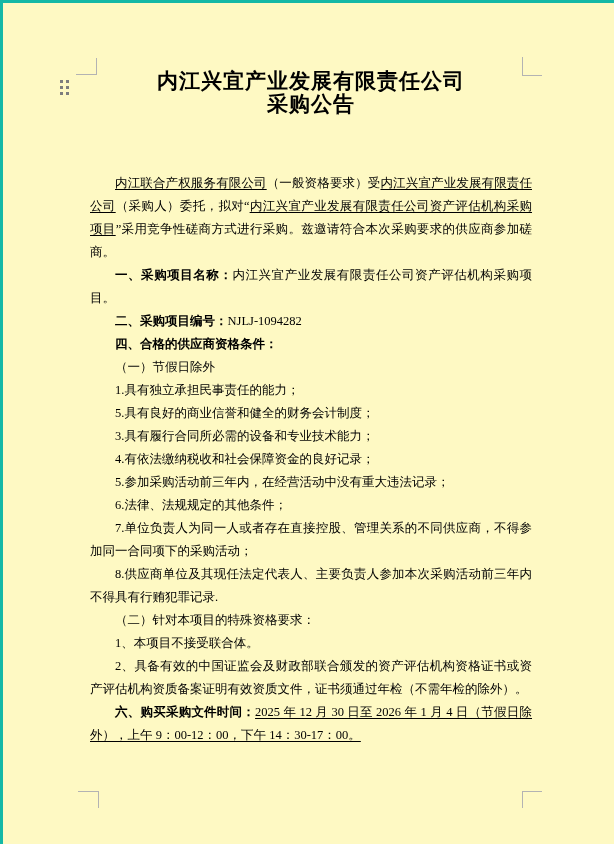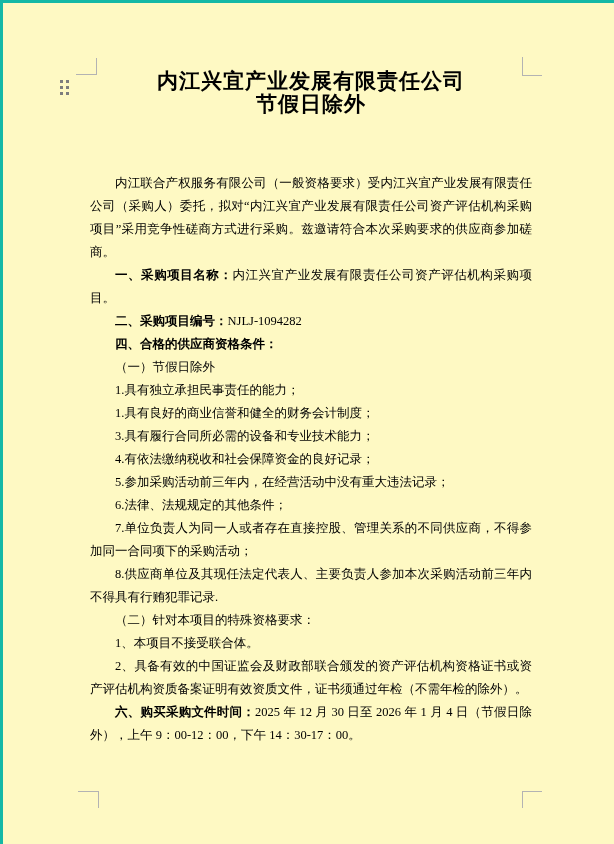--- a/index.html
+++ b/index.html
@@ -35,21 +35,21 @@
     font-size:21px; line-height:23px;
     letter-spacing:1px;
   }
   .doc-body {
     position:absolute; top:169px; left:87px; width:442px;
     font-size:12.5px; line-height:23px;
     text-align:justify;
   }
   .para { margin:0; text-indent:2em; }
   .run-b { font-weight:bold; }
-  .run-u { text-underline-offset:2px; }
+  .run-u { text-decoration:underline; text-underline-offset:2px; }
 </style>
 </head>
 <body>
 
 <div class="page">
 
   <div class="crop crop-tl"></div>
   <div class="crop crop-tr"></div>
   <div class="crop crop-bl"></div>
   <div class="crop crop-br"></div>
@@ -58,31 +58,31 @@
       <i></i>
       <i></i>
       <i></i>
       <i></i>
       <i></i>
       <i></i>
     </div>
 
   <div class="doc-title">
     <div>内江兴宜产业发展有限责任公司</div>
-    <div>节假日除外</div>
+    <div>采购公告</div>
   </div>
 
   <div class="doc-body" id="doc-body">
       <p class="para"><span class="run-u">内江联合产权服务有限公司</span><span>（一般资格要求）受</span><span class="run-u">内江兴宜产业发展有限责任公司</span><span>（采购人）委托，拟对“</span><span class="run-u">内江兴宜产业发展有限责任公司资产评估机构采购项目</span><span>”采用竞争性磋商方式进行采购。兹邀请符合本次采购要求的供应商参加磋商。</span></p>
       <p class="para"><span class="run-b">一、采购项目名称：</span><span>内江兴宜产业发展有限责任公司资产评估机构采购项目。</span></p>
       <p class="para"><span class="run-b">二、采购项目编号：</span><span>NJLJ-1094282</span></p>
       <p class="para"><span class="run-b">四、合格的供应商资格条件：</span></p>
       <p class="para"><span>（一）节假日除外</span></p>
       <p class="para"><span>1.具有独立承担民事责任的能力；</span></p>
-      <p class="para"><span>1.具有良好的商业信誉和健全的财务会计制度；</span></p>
+      <p class="para"><span>5.具有良好的商业信誉和健全的财务会计制度；</span></p>
       <p class="para"><span>3.具有履行合同所必需的设备和专业技术能力；</span></p>
       <p class="para"><span>4.有依法缴纳税收和社会保障资金的良好记录；</span></p>
       <p class="para"><span>5.参加采购活动前三年内，在经营活动中没有重大违法记录；</span></p>
       <p class="para"><span>6.法律、法规规定的其他条件；</span></p>
       <p class="para"><span>7.单位负责人为同一人或者存在直接控股、管理关系的不同供应商，不得参加同一合同项下的采购活动；</span></p>
       <p class="para"><span>8.供应商单位及其现任法定代表人、主要负责人参加本次采购活动前三年内不得具有行贿犯罪记录.</span></p>
       <p class="para"><span>（二）针对本项目的特殊资格要求：</span></p>
       <p class="para"><span>1、本项目不接受联合体。</span></p>
       <p class="para"><span>2、具备有效的中国证监会及财政部联合颁发的资产评估机构资格证书或资产评估机构资质备案证明有效资质文件，证书须通过年检（不需年检的除外）。</span></p>
       <p class="para"><span class="run-b">六、购买采购文件时间：</span><span class="run-u">2025 年 12 月 30 日至 2026 年 1 月 4 日（节假日除外），上午 9：00-12：00，下午 14：30-17：00。</span></p>

